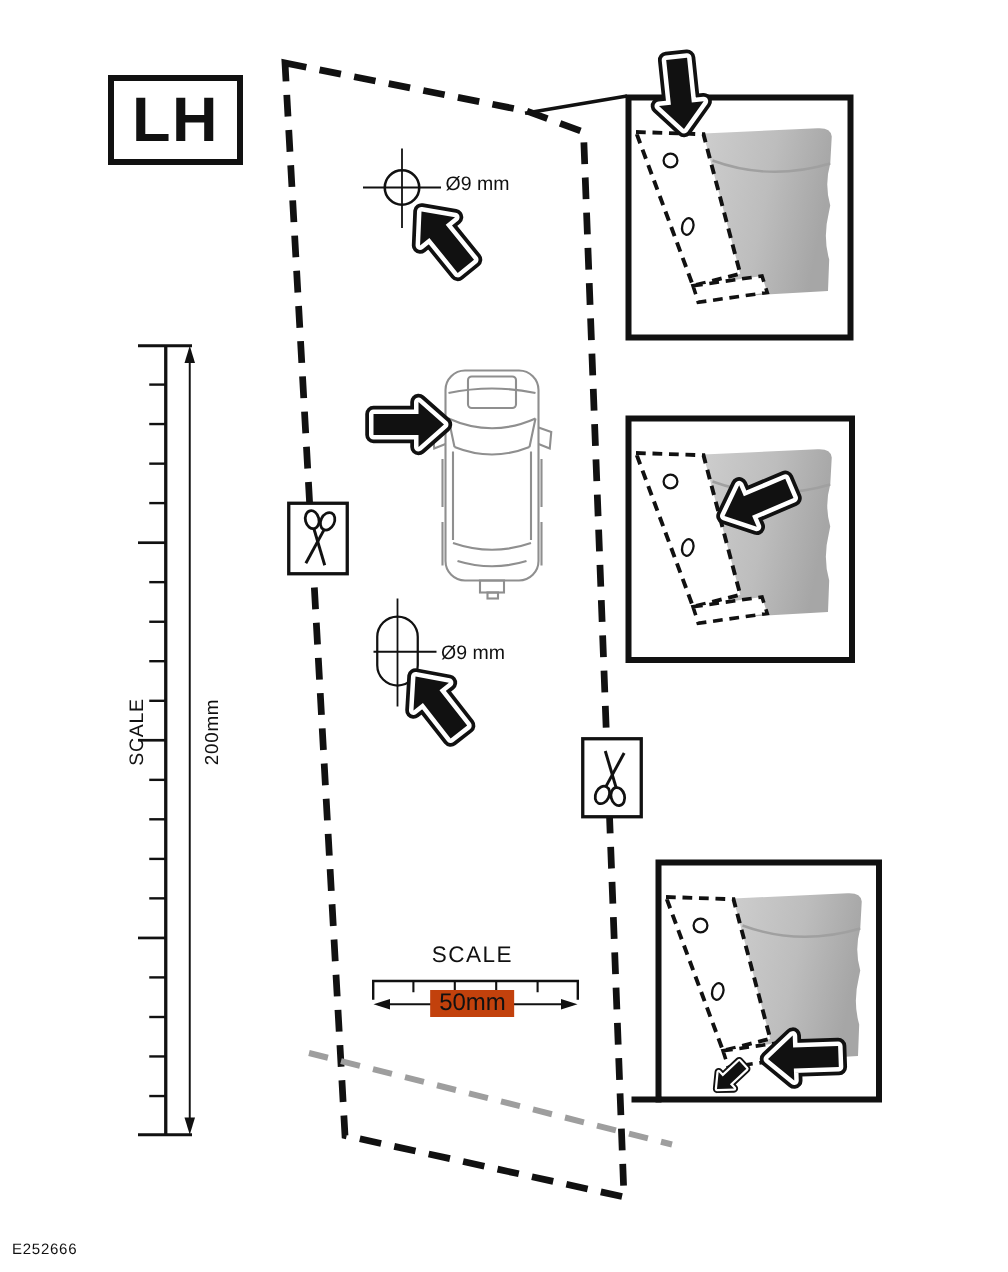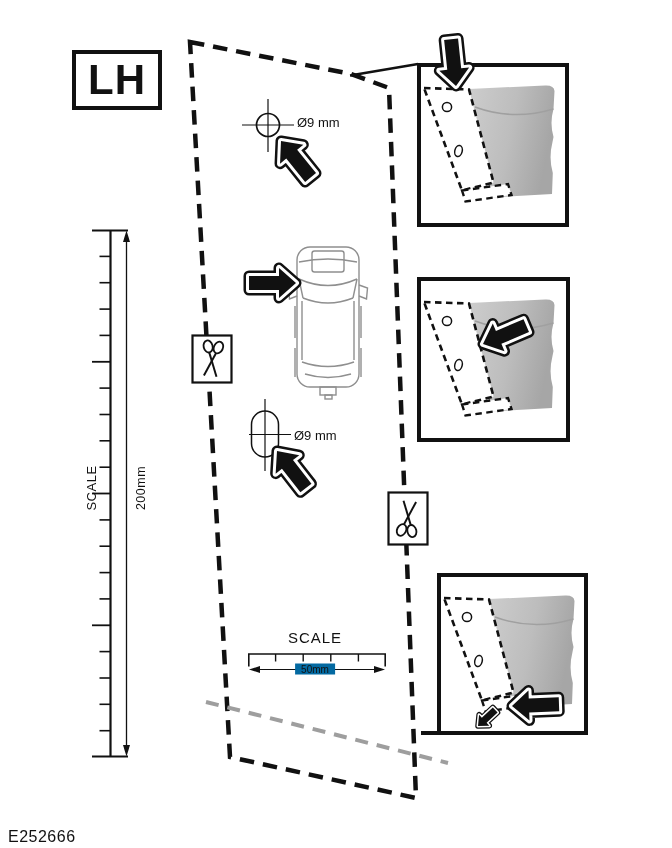--- a/index.html
+++ b/index.html
@@ -6,22 +6,22 @@
   #page{position:relative;width:644px;height:848px;background:#fff;overflow:hidden;
         font-family:"Liberation Sans",sans-serif;color:#111;}
   #art{position:absolute;left:0;top:0;}
   .txt{position:absolute;white-space:nowrap;color:#111;}
   .lh-box{position:absolute;left:72px;top:50px;width:90px;height:60px;border:4px solid #111;
           box-sizing:border-box;display:flex;align-items:center;justify-content:center;
           font-size:42px;font-weight:700;letter-spacing:1px;}
   .dia{font-size:13px;transform:translate(0,-50%);}
   .vrot{transform:translate(-50%,-50%) rotate(-90deg);font-size:13px;letter-spacing:0.5px;}
   .hscale-label{font-size:15px;transform:translate(-50%,-50%);letter-spacing:1px;}
-  .hscale-val{font-size:10px;transform:translate(-50%,-50%);background:#0369a1;padding:0 6px;}
-  .figcode{font-size:16px;letter-spacing:0.5px;}
+  .hscale-val{font-size:16px;transform:translate(-50%,-50%);background:#c2410c;padding:0 6px;}
+  .figcode{font-size:10px;letter-spacing:0.5px;}
 </style>
 </head>
 <body>
 
 <div id="page">
 
   <svg id="art" width="672" height="848" viewBox="0 0 672 848">
     <defs>
       <linearGradient id="gpanel" x1="0" y1="0" x2="1" y2="0.25">
         <stop offset="0" stop-color="#cdcdcd"></stop>

